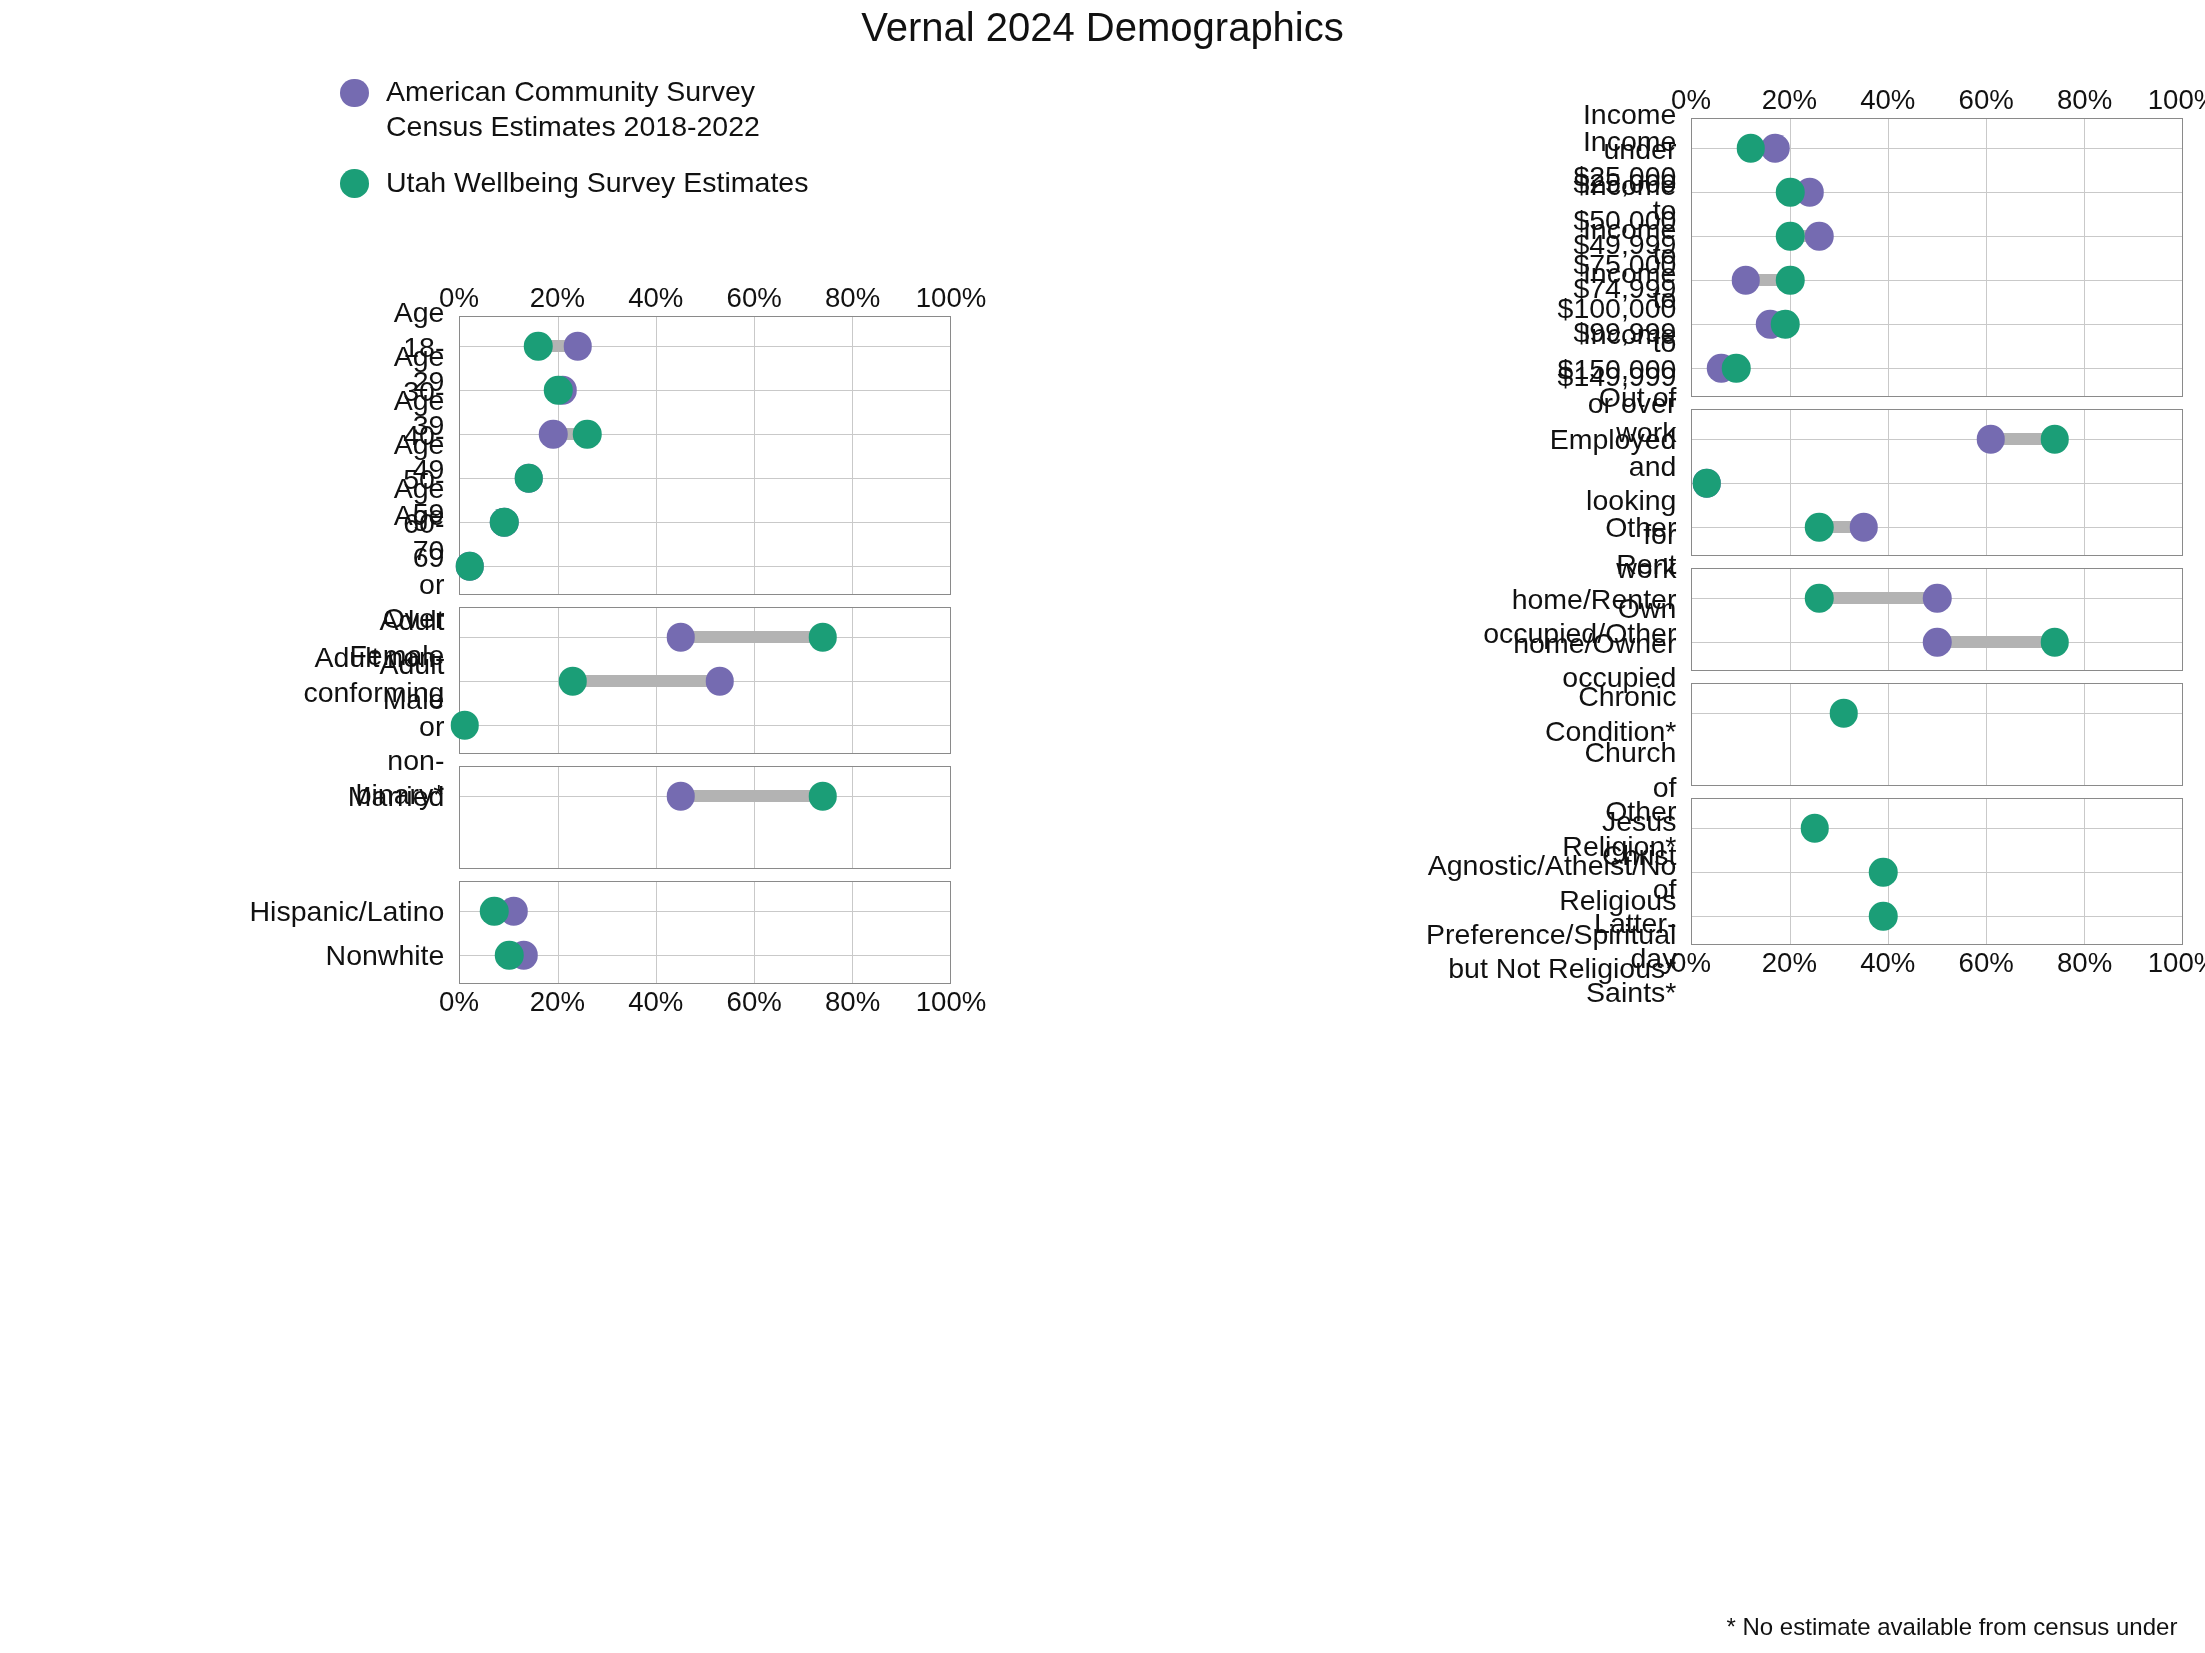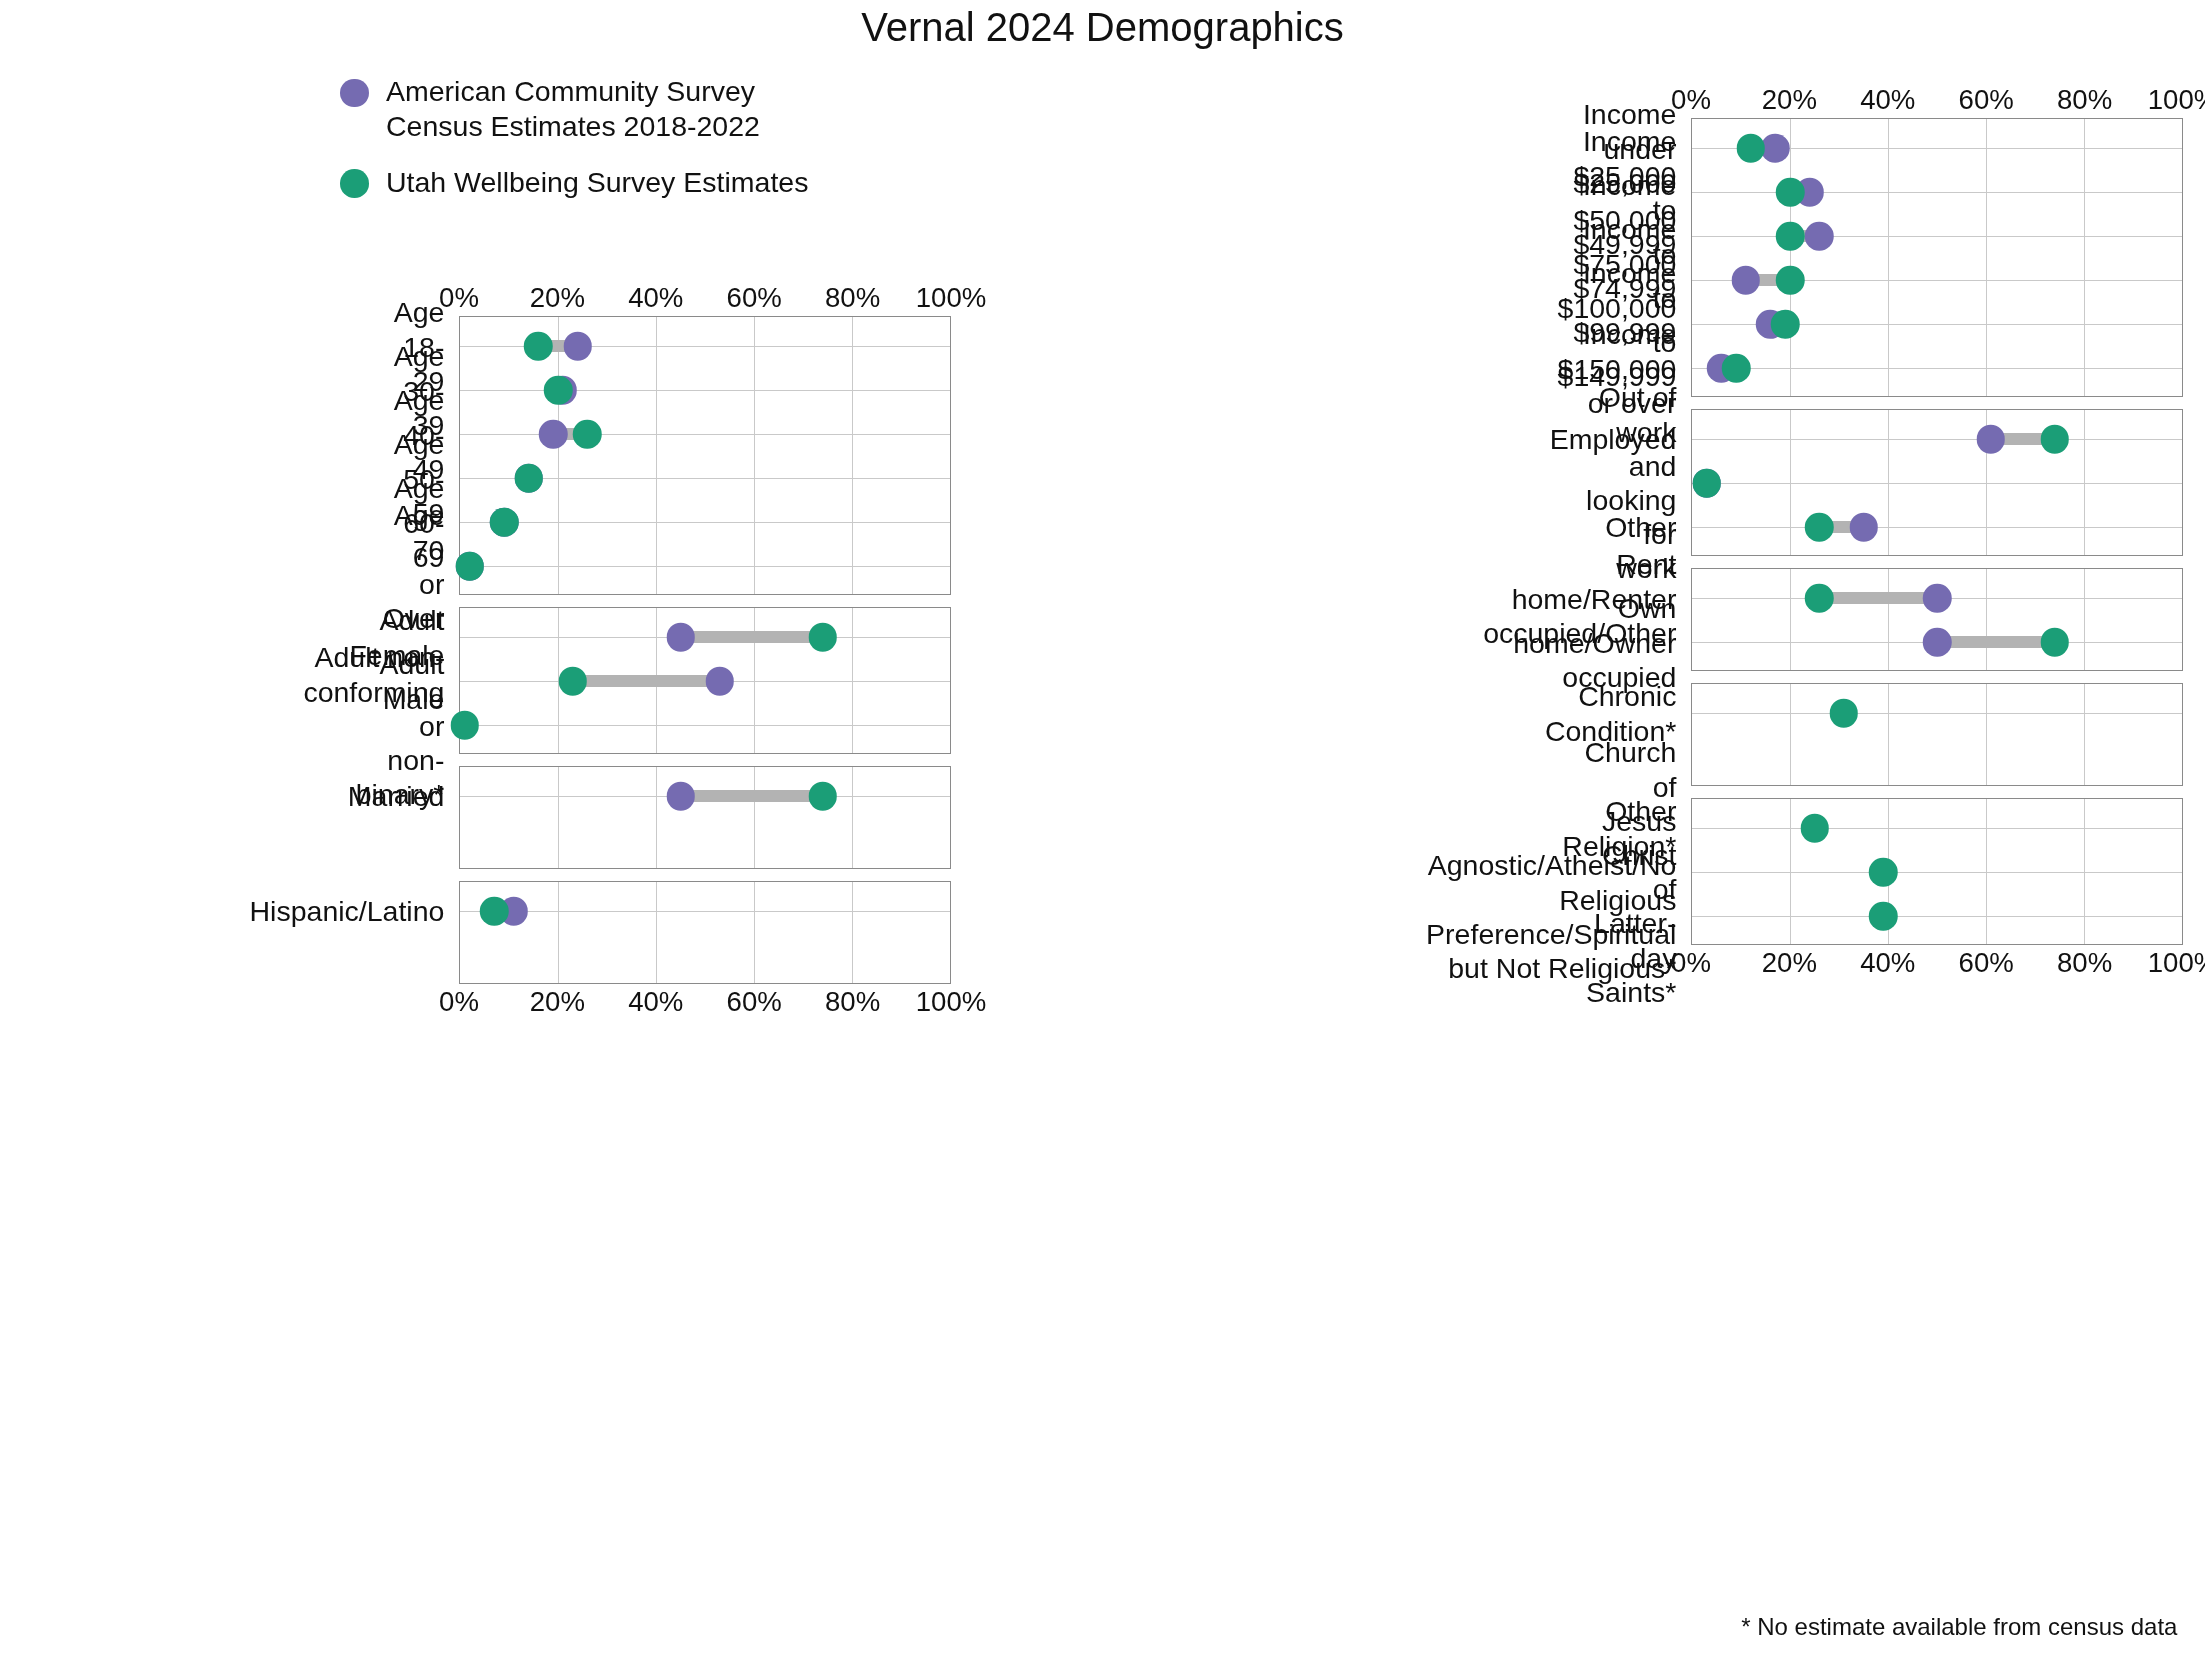--- a/index.html
+++ b/index.html
@@ -263,20 +263,27 @@
         <div class="vline" style="left: calc(60% - 0.5px);"></div>
         <div class="vline" style="left: calc(80% - 0.5px);"></div>
       </div>
       <div class="row" style="height: 44px;">
         <div class="hline" style="top: 21.6px;"></div>
         <div class="rowlabel">Hispanic/Latino</div>
         <div class="seg" style="left: 7%; width: 4%;"></div>
         <div class="dot" style="left: 11%; background: rgb(117, 107, 177);"></div>
         <div class="dot" style="left: 7%; background: rgb(27, 158, 119);"></div>
       </div>
+      <div class="row" style="height: 44px;">
+        <div class="hline" style="top: 21.6px;"></div>
+        <div class="rowlabel">Nonwhite</div>
+        <div class="seg" style="left: 10%; width: 3%;"></div>
+        <div class="dot" style="left: 13%; background: rgb(117, 107, 177);"></div>
+        <div class="dot" style="left: 10%; background: rgb(27, 158, 119);"></div>
+      </div>
     </div>
     <div class="axis bottom">
       <span class="tick" style="left: 0%; top: 1.8px;">0%</span>
       <span class="tick" style="left: 20%; top: 1.8px;">20%</span>
       <span class="tick" style="left: 40%; top: 1.8px;">40%</span>
       <span class="tick" style="left: 60%; top: 1.8px;">60%</span>
       <span class="tick" style="left: 80%; top: 1.8px;">80%</span>
       <span class="tick" style="left: 100%; top: 1.8px;">100%</span>
     </div>
   </div>
@@ -432,14 +439,14 @@
     <div class="axis bottom">
       <span class="tick" style="left: 0%; top: 1.8px;">0%</span>
       <span class="tick" style="left: 20%; top: 1.8px;">20%</span>
       <span class="tick" style="left: 40%; top: 1.8px;">40%</span>
       <span class="tick" style="left: 60%; top: 1.8px;">60%</span>
       <span class="tick" style="left: 80%; top: 1.8px;">80%</span>
       <span class="tick" style="left: 100%; top: 1.8px;">100%</span>
     </div>
   </div>
 
-<div class="footnote">* No estimate available from census data</div>
+<div class="footnote">* No estimate available from census under</div>
 
 
 </body></html>

